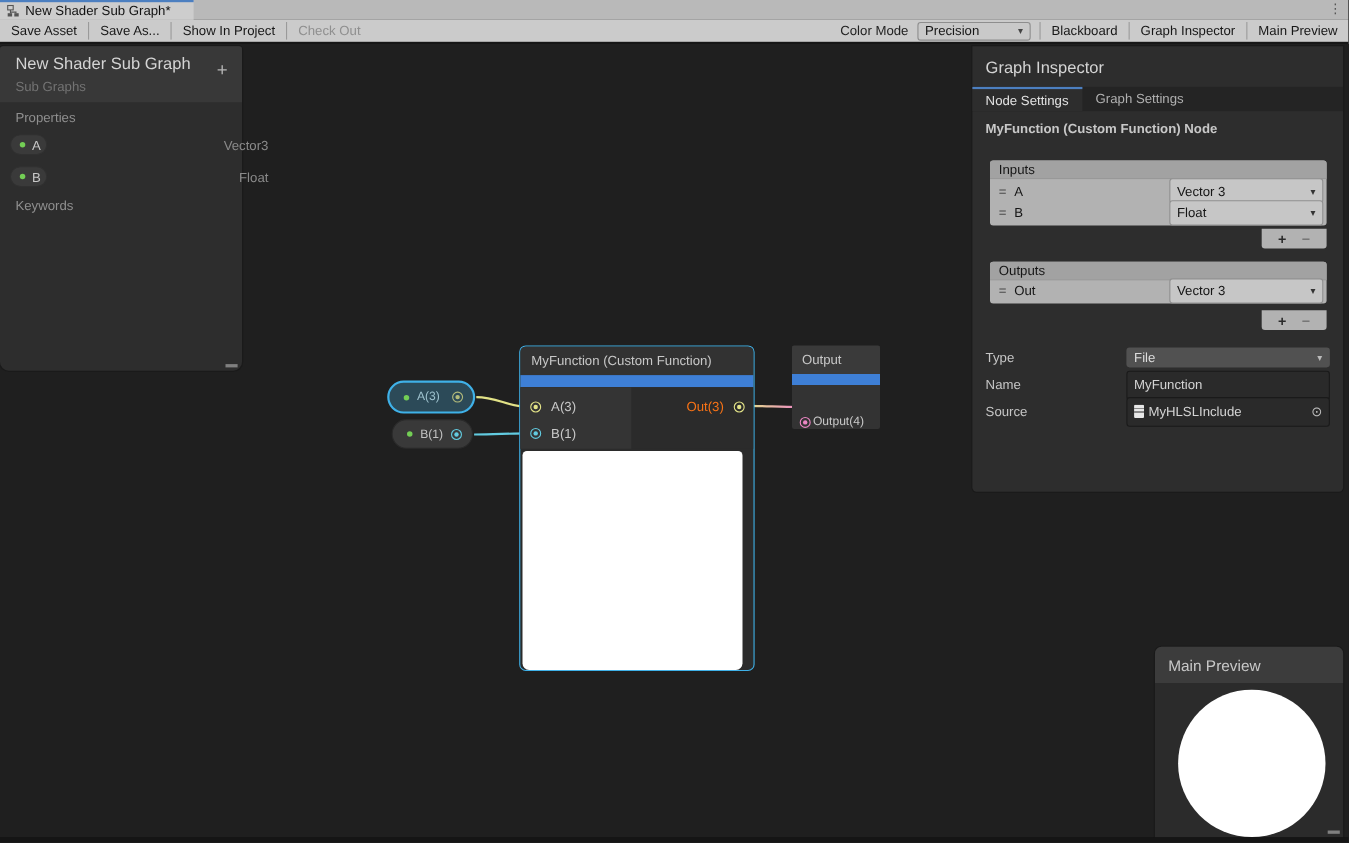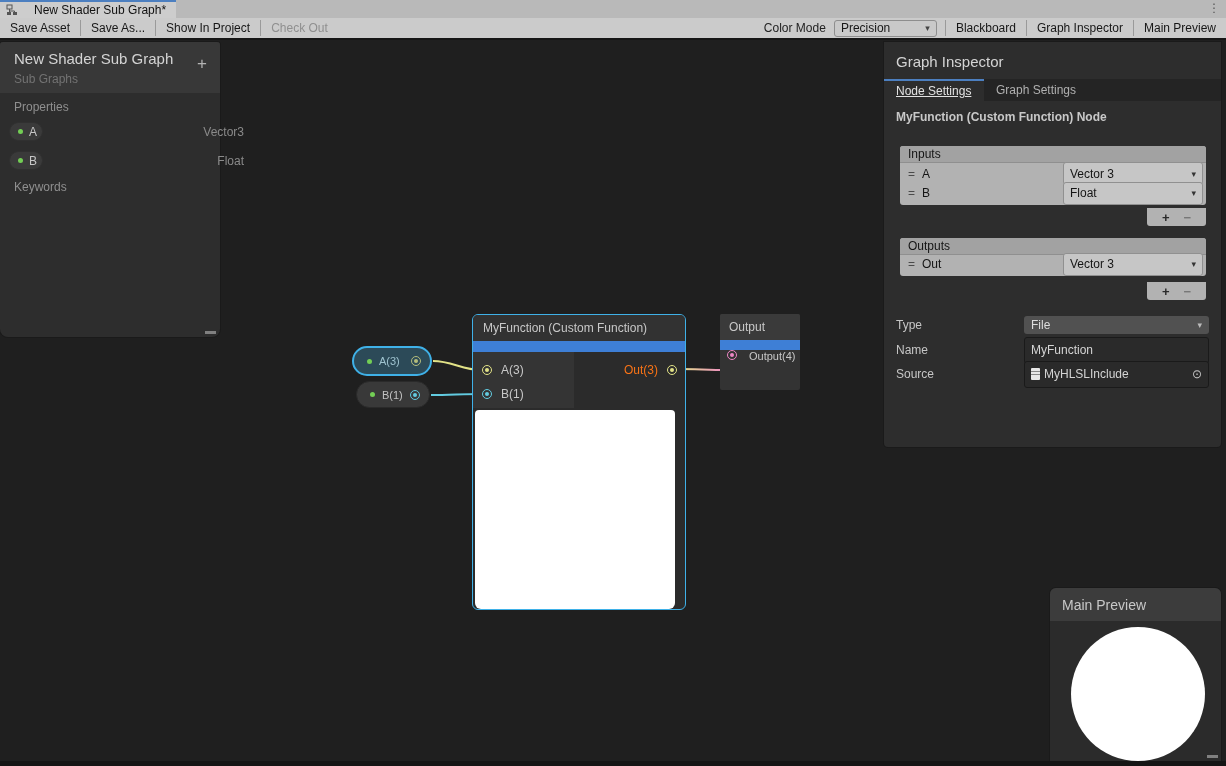--- a/index.html
+++ b/index.html
@@ -2,21 +2,21 @@
 <html><head>
 <meta charset="utf-8">
 <style>
   * { margin:0; padding:0; box-sizing:border-box; font-family:"Liberation Sans", sans-serif; }
   html,body { width:1226px; height:766px; background:#1f1f1f; overflow:hidden; }
   .screen { position:relative; width:1226px; height:766px; background:#1f1f1f; }
 
   
   .tabbar { position:absolute; left:0; top:0; width:1226px; height:18px; background:#b9b9b9; }
   .doc-tab { position:absolute; left:0; top:0; width:176px; height:18px; background:#cdcdcd;
-             border-top:2px solid #4c7fc0; display:flex; align-items:center; gap:15px; padding:0 6px;
+             border-top:2px solid #4c7fc0; display:flex; align-items:center; gap:4px; padding:0 6px;
              font-size:12px; color:#111; }
   .tab-icon { width:13px; height:13px; flex:none; display:block; }
   .win-dots { position:absolute; right:6px; top:1px; font-size:12px; color:#555; letter-spacing:0; }
 
   
   .toolbar { position:absolute; left:0; top:18px; width:1226px; height:22px; background:#cbcbcb;
              display:flex; align-items:center; font-size:12px; color:#171717; border-bottom:2px solid #161616; }
   .tb-btn { padding:0 10px; height:22px; display:flex; align-items:center; cursor:default; white-space:nowrap; }
   .tb-sep { width:1px; height:16px; background:#9a9a9a; flex:none; }
   .tb-disabled { color:#8f8f8f; }
@@ -49,21 +49,21 @@
   .fn-ports { position:relative; height:56px; background:#2b2b2b; padding-top:6px; }
   .fn-ports .leftcol { position:absolute; left:0; top:0; width:101px; height:56px; background:#343434; }
   .fn-row { position:relative; height:24px; display:flex; align-items:center; gap:9px; padding-left:9px; font-size:12px; color:#c8c8c8; }
   .fn-out-row { position:absolute; right:0; top:6px; height:24px; display:flex; align-items:center; gap:9px; padding-right:8px; font-size:12px; color:#f97316; }
   .fn-preview { position:absolute; left:2px; top:95px; width:200px; height:199px; background:#ffffff; border-radius:4px 4px 6px 6px; }
 
   
   .out-node { position:absolute; left:720px; top:314px; width:80px; height:76px; background:#333333; border-radius:2px; overflow:hidden; }
   .out-title { height:26px; background:#3a3a3a; display:flex; align-items:center; padding:0 9px; font-size:12px; color:#c8c8c8; }
   .out-bar { height:10px; }
-  .out-row { height:39px; display:flex; align-items:flex-start; gap:12px; padding-left:7px; font-size:11px; color:#c8c8c8; }
+  .out-row { height:39px; display:flex; align-items:flex-end; gap:2px; padding-left:7px; font-size:11px; color:#c8c8c8; }
 
   
   .blackboard { position:absolute; left:0; top:42px; width:220px; height:295px; background:#2d2d2d;
                 border-radius:3px 3px 8px 8px; box-shadow:0 0 0 1px #1a1a1a; }
   .bb-header { height:51px; background:#383838; border-radius:3px 3px 0 0; position:relative; padding:8px 14px 0 14px; }
   .bb-title { font-size:15px; color:#d4d4d4; }
   .bb-sub { font-size:12px; color:#737373; margin-top:5px; }
   .bb-plus { position:absolute; right:13px; top:13px; font-size:17px; color:#b4b4b4; line-height:1; }
   .bb-sec { font-size:12px; color:#8f8f8f; padding:0 14px; position:absolute; left:0; }
   .bb-row { position:absolute; left:0; width:258px; height:19px; display:flex; align-items:center; padding:0 14px 0 9px; }
@@ -71,21 +71,21 @@
              display:flex; align-items:center; gap:6px; padding:0 8px; font-size:12px; color:#c8c8c8; }
   .bb-type { flex:1; text-align:right; font-size:12px; color:#8a8a8a; }
   .resize-handle { position:absolute; width:11px; height:3px; background:#808080; }
 
   
   .inspector { position:absolute; left:884px; top:42px; width:337px; height:405px; background:#2d2d2d;
                box-shadow:0 0 0 1px #1a1a1a; border-radius:0 0 4px 4px; }
   .gi-title { position:absolute; left:12px; top:11px; font-size:15px; color:#d4d4d4; }
   .gi-tabs { position:absolute; left:0; top:37px; width:337px; height:22px; background:#242424; display:flex; }
   .gi-tab { height:22px; display:flex; align-items:center; padding:0 12px; font-size:12px; color:#b0b0b0; }
-  .gi-tab.active { background:#2d2d2d; border-top:2px solid #4c7fc0; color:#e2e2e2; width:100px;text-decoration:underline; }
+  .gi-tab.active { background:#2d2d2d; border-top:2px solid #4c7fc0; color:#e2e2e2; width:100px; }
   .gi-heading { position:absolute; left:12px; top:68px; font-size:12px; font-weight:bold; color:#c8c8c8; }
 
   .ulist { position:absolute; left:16px; width:306px; background:#b2b2b2; border-radius:3px; }
   .ulist-header { height:17px; background:#a2a2a2; border-radius:3px 3px 0 0; border-bottom:1px solid #8f8f8f;
                   display:flex; align-items:center; padding:0 8px; font-size:12px; color:#151515; }
   .ulist-row { height:21px; display:flex; align-items:center; padding:0 3px 0 8px; }
   .ulist-row .drag { font-size:12px; color:#4a4a4a; width:14px; }
   .ulist-row .rname { font-size:12px; color:#151515; flex:1; }
   .row-dd { width:140px; height:23px; background:#c6c6c6; border:1px solid #909090; border-radius:3px;
             display:flex; align-items:center; justify-content:space-between; padding:0 6px; font-size:12px; color:#151515; }

